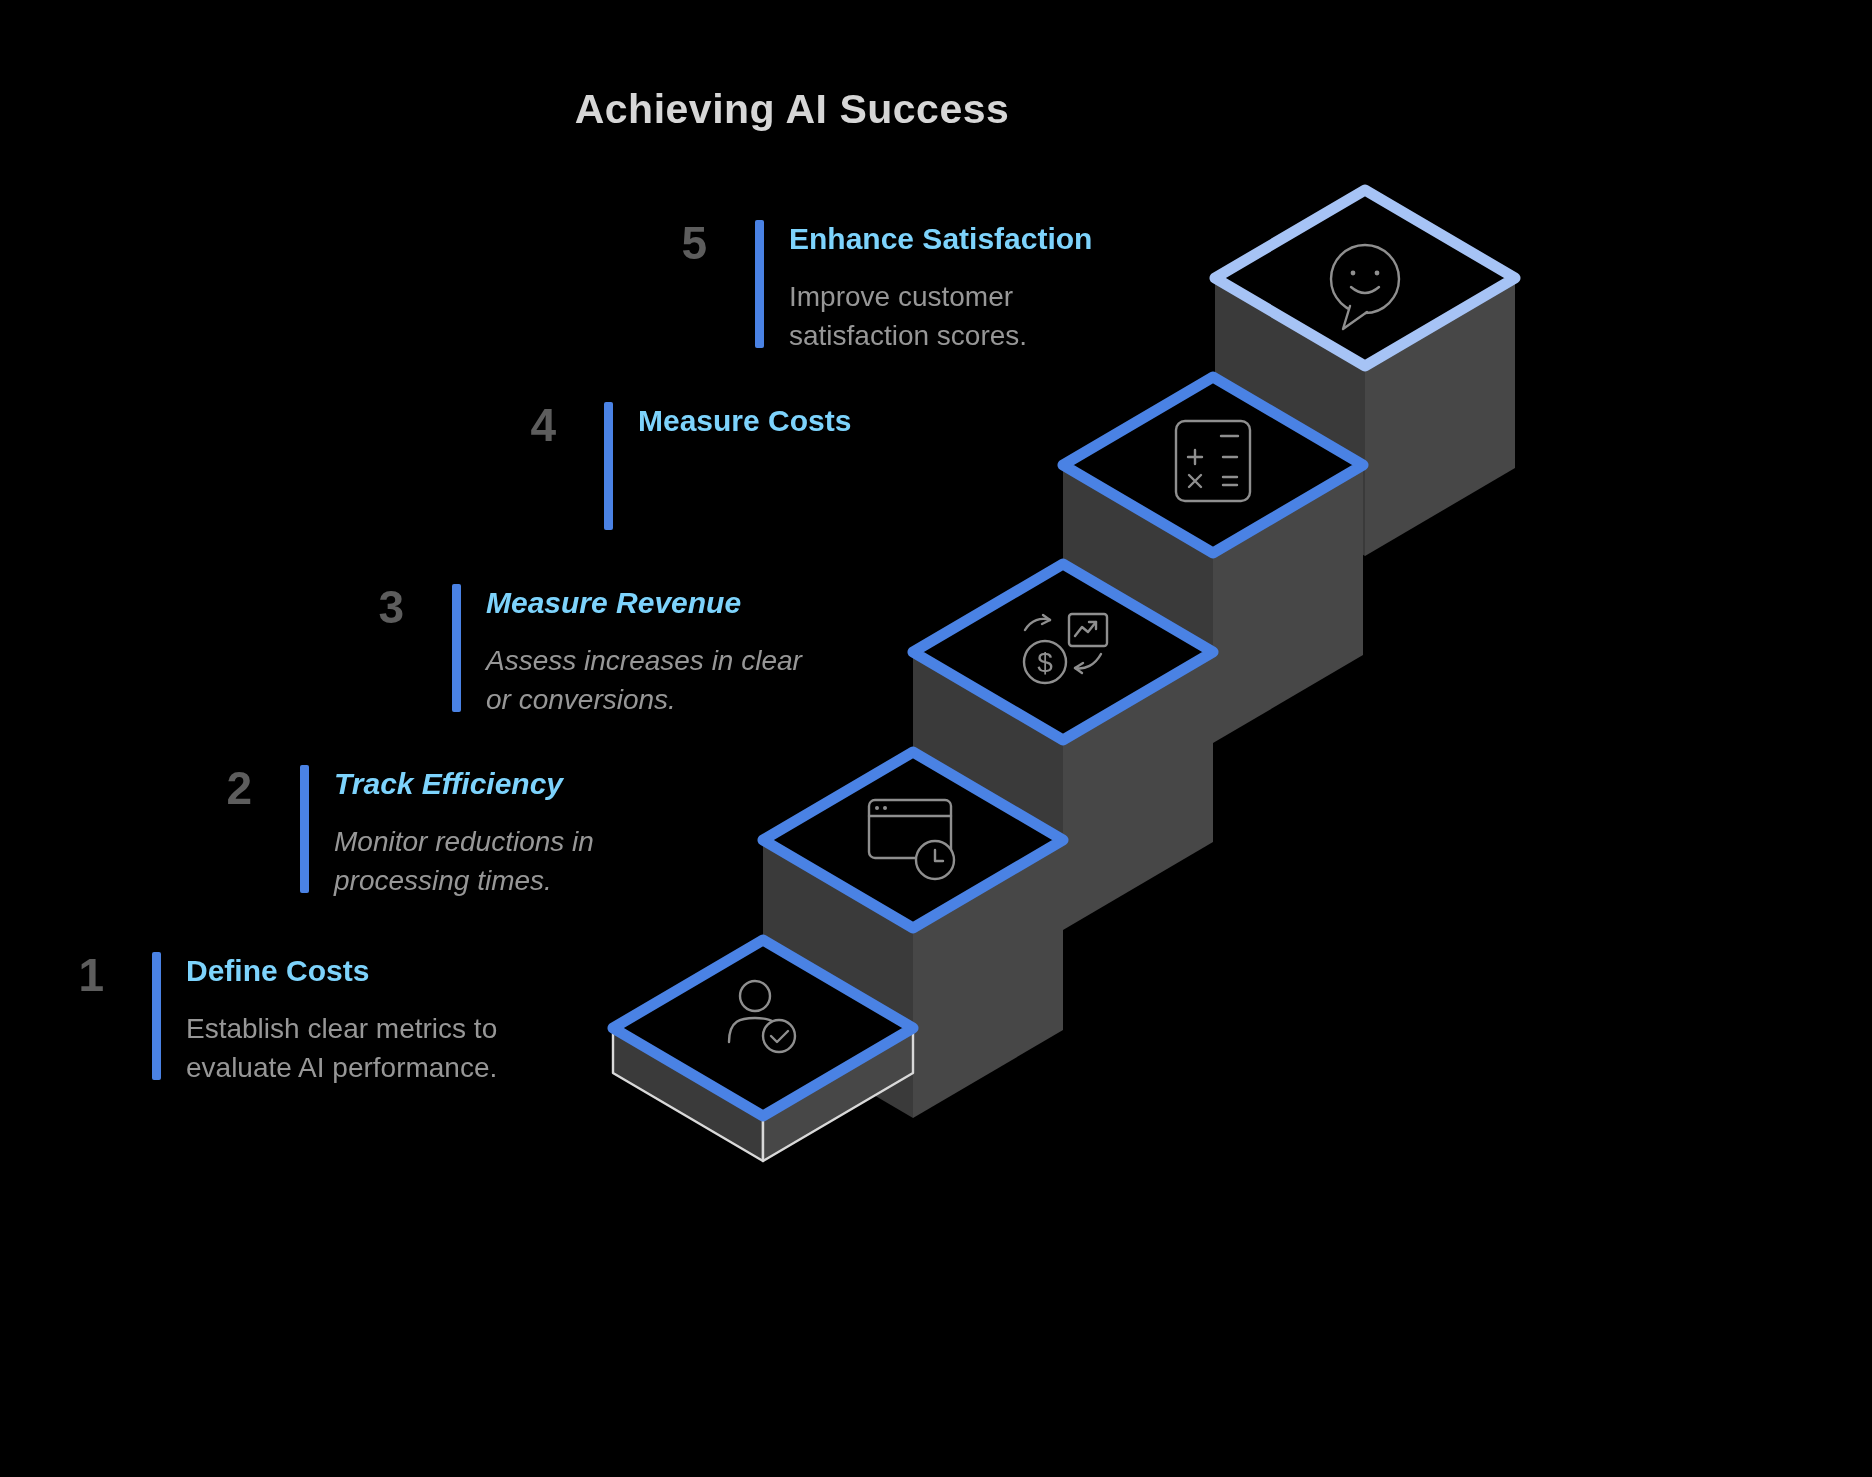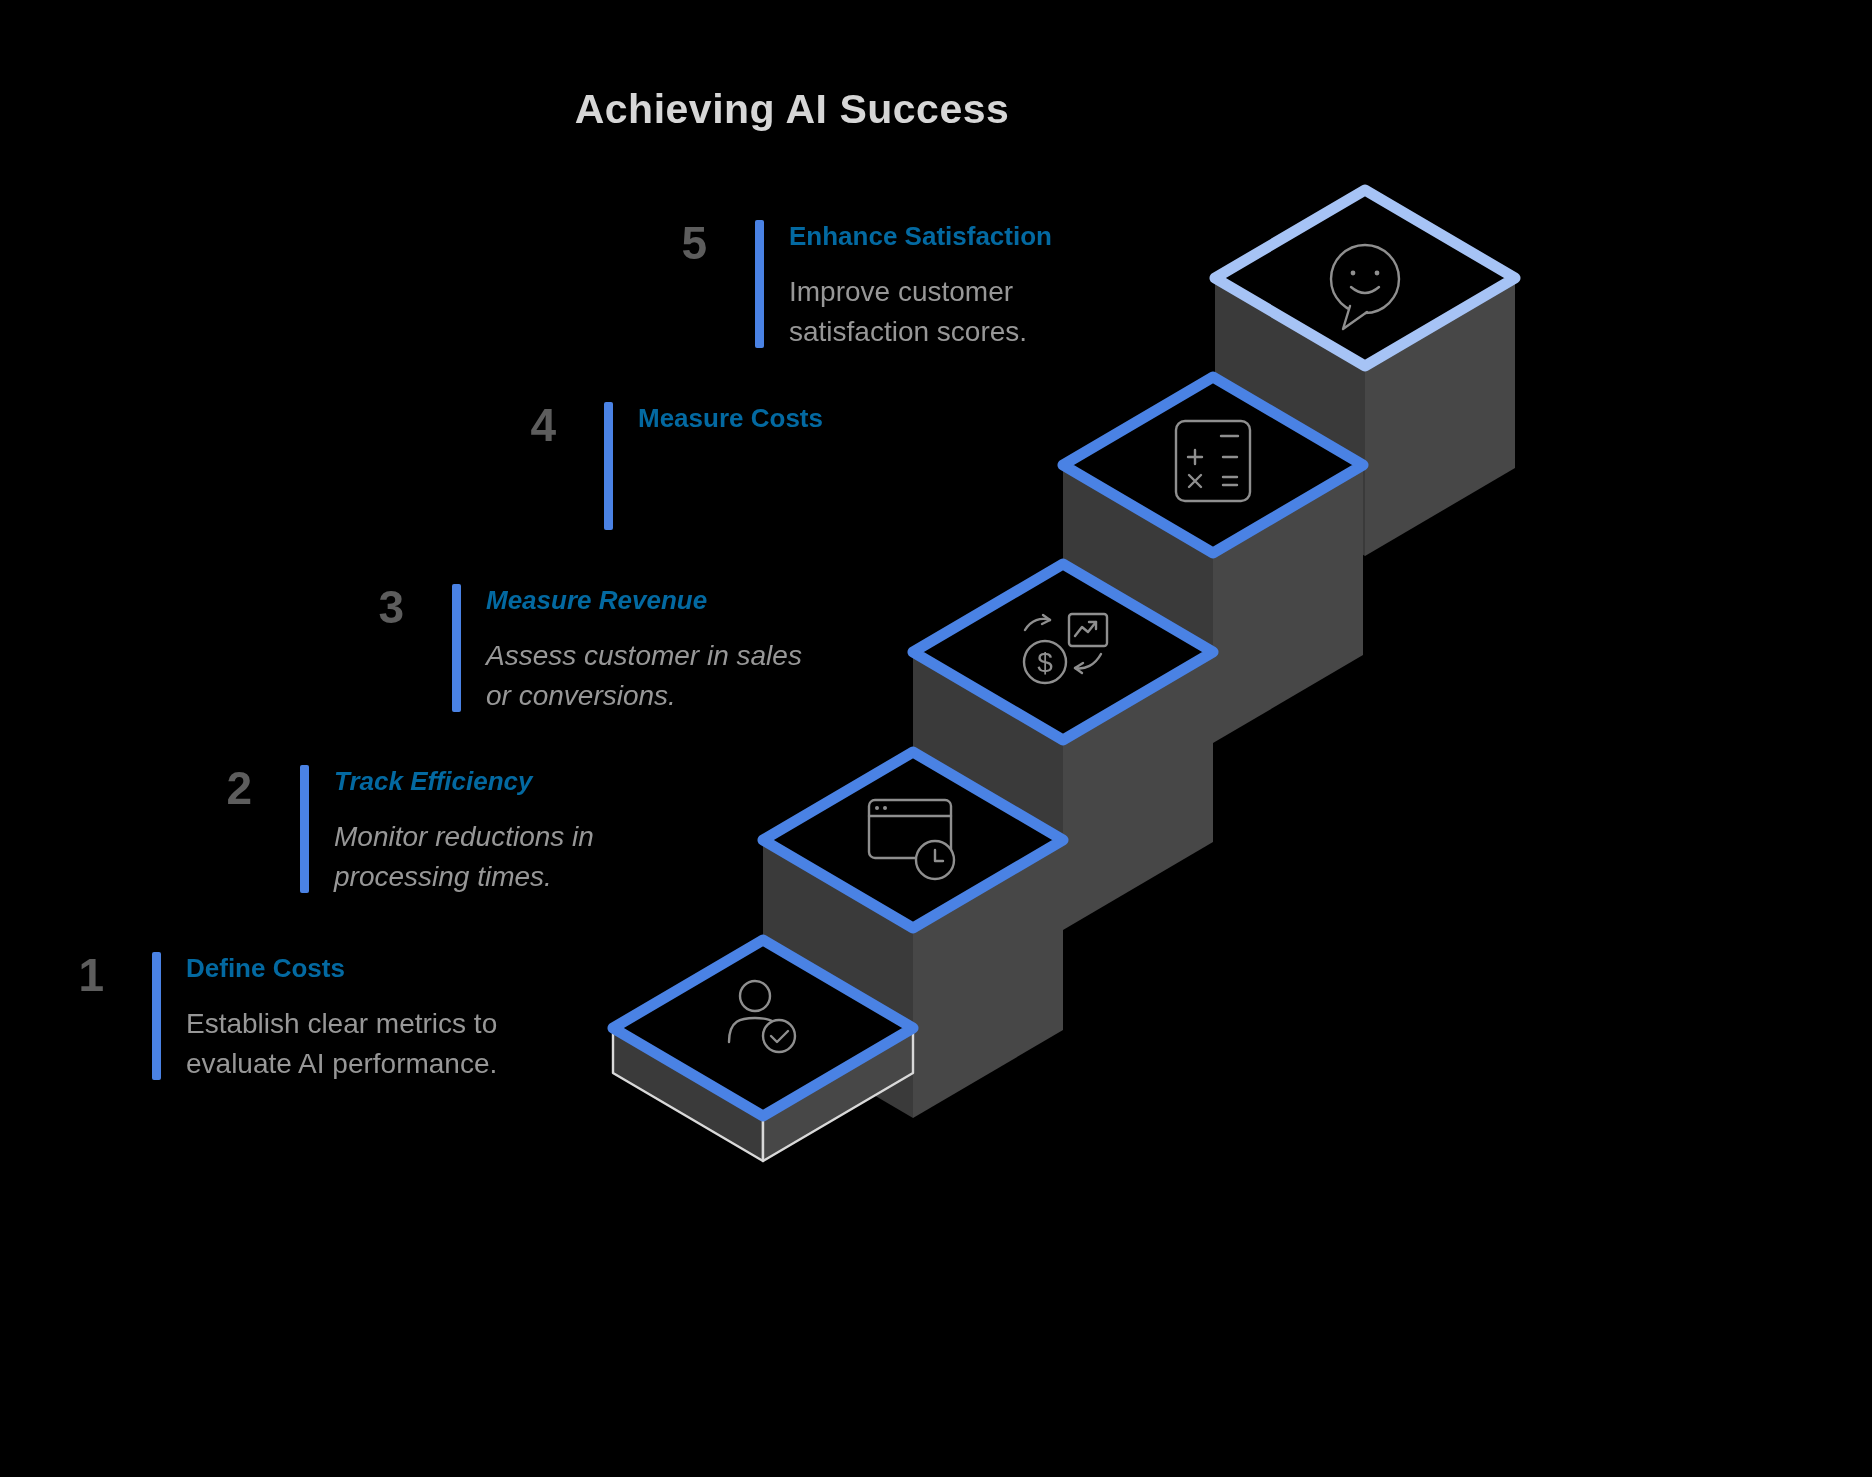--- a/index.html
+++ b/index.html
@@ -28,21 +28,21 @@
   .icd{fill:#8f8f8f;stroke:none;}
   .ictext{fill:#8f8f8f;font-size:28px;font-weight:500;font-family:"Liberation Sans",sans-serif;}
 
   
   .step-block{position:absolute;display:flex;align-items:flex-start;}
   .step-num{
     width:50px;margin-right:48px;flex:none;
     font-size:46px;font-weight:700;line-height:1.02;color:#5d5d5d;text-align:right;
   }
   .step-bar{width:9px;height:128px;margin-right:25px;flex:none;background:#4a82e4;border-radius:2px;}
-  .step-title{font-size:26px;font-weight:700;color:#0369a1;line-height:1.15;margin:2px 0 20px 0;}
+  .step-title{font-size:30px;font-weight:700;color:#7dd3fc;line-height:1.15;margin:2px 0 20px 0;}
   .step-desc{font-size:28px;color:#979797;line-height:1.42;}
 </style>
 </head>
 <body>
 
 <h1 class="title">Achieving AI Success</h1>
 
 <svg class="stairs" viewBox="0 0 1872 1477" aria-hidden="true">
 
   <g>
@@ -132,21 +132,21 @@
     <div class="step-title">Track Efficiency</div>
     <div class="step-desc">Monitor reductions in processing times.</div>
   </div>
 </div>
 
 <div class="step-block" style="left:354px;top:584px;">
   <div class="step-num">3</div>
   <div class="step-bar"></div>
   <div class="step-texts" style="width:335px;font-style:italic;">
     <div class="step-title">Measure Revenue</div>
-    <div class="step-desc">Assess customer in sales or conversions.</div>
+    <div class="step-desc">Assess increases in clear or conversions.</div>
   </div>
 </div>
 
 <div class="step-block" style="left:506px;top:402px;">
   <div class="step-num">4</div>
   <div class="step-bar"></div>
   <div class="step-texts" style="width:405px;">
     <div class="step-title">Measure Costs</div>
   </div>
 </div>

